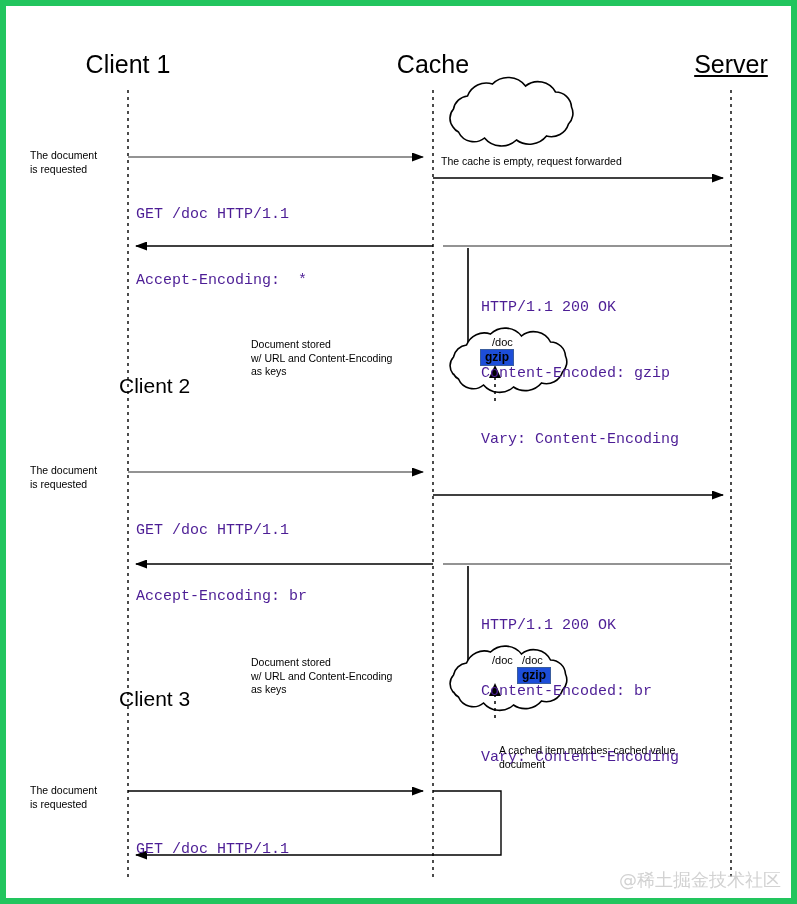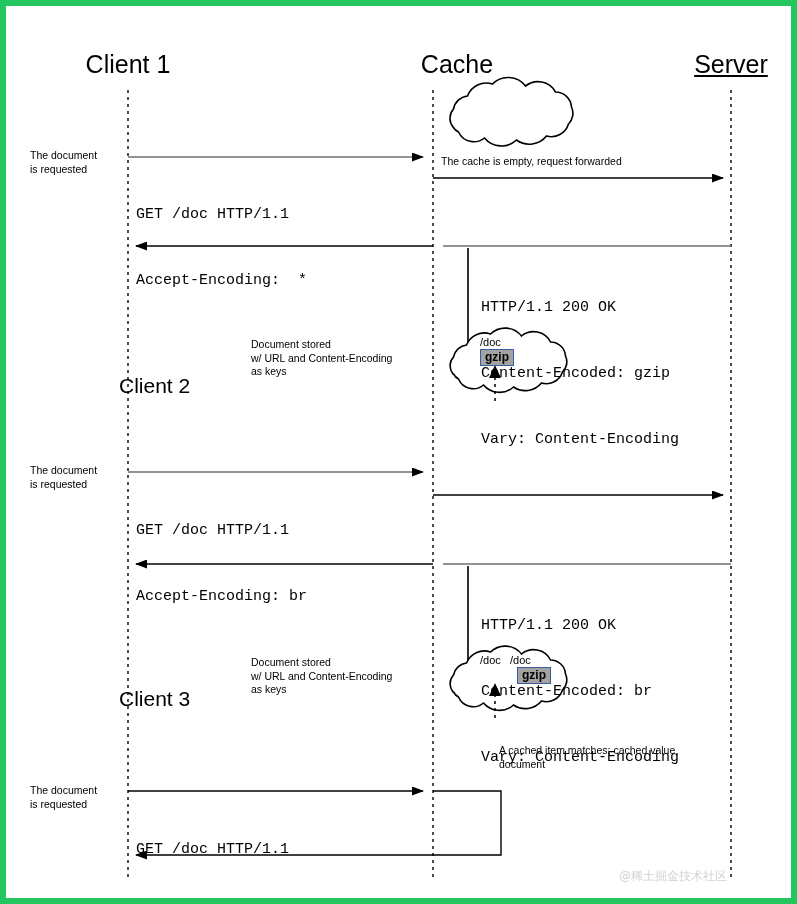--- a/index.html
+++ b/index.html
@@ -51,46 +51,47 @@
     white-space: nowrap;
   }
   .note-small.right-align {
     text-align: left;
   }
   .mono {
     position: absolute;
     font-family: "Liberation Mono", monospace;
     font-size: 15px;
     line-height: 22px;
-    color: #000000;
+    color: #4c1d95;
     white-space: pre;
   }
   .cloud-item {
     position: absolute;
     font-family: "Liberation Sans", sans-serif;
     font-size: 11px;
     color: #000;
     white-space: nowrap;
+    margin-left: 12px;
   }
   .cloud-key {
     position: absolute;
     font-family: "Liberation Sans", sans-serif;
     font-size: 12px;
     font-weight: bold;
     color: #000;
     border: 1px solid #3a5d9e;
     padding: 0px 4px 1px 4px;
-    background: #a3a3a3;
+    background: #1d4ed8;
     white-space: nowrap;
     line-height: 14px;
   }
   .watermark {
     position: absolute;
     font-family: "DejaVu Sans", sans-serif;
-    font-size: 12px;
+    font-size: 18px;
     color: #d2d2d2;
     white-space: nowrap;
   }
 </style>
 </head>
 <body>
 
 <div id="canvas">
 
   <svg id="diagram-svg" viewBox="0 0 797 904">
@@ -209,21 +210,21 @@
     <g stroke="#000" stroke-width="1.4" fill="none">
       <line x1="122" y1="785" x2="417" y2="785" marker-end="url(#arrowEnd)"></line>
     </g>
 
     <g stroke="#000" stroke-width="1.4" fill="none">
       <path d="M427,785 L495,785 L495,849 L130,849" marker-end="url(#arrowEnd)"></path>
     </g>
   </svg>
 
   <div class="hdr" style="left:122px; top:44px;">Client 1</div>
-  <div class="hdr" style="left:451px; top:44px;">Cache</div>
+  <div class="hdr" style="left:427px; top:44px;">Cache</div>
   <div class="hdr" style="left:725px; top:44px;text-decoration:underline;">Server</div>
 
   <div class="note-small right-align" style="left:24px; top:143px; width:86px;">
     <div>The document</div>
     <div>is requested</div>
   </div>
 
   <div class="mono" style="left:130px; top:154px;">
     <div>GET /doc HTTP/1.1</div>
     <div>Accept-Encoding:  *</div>

